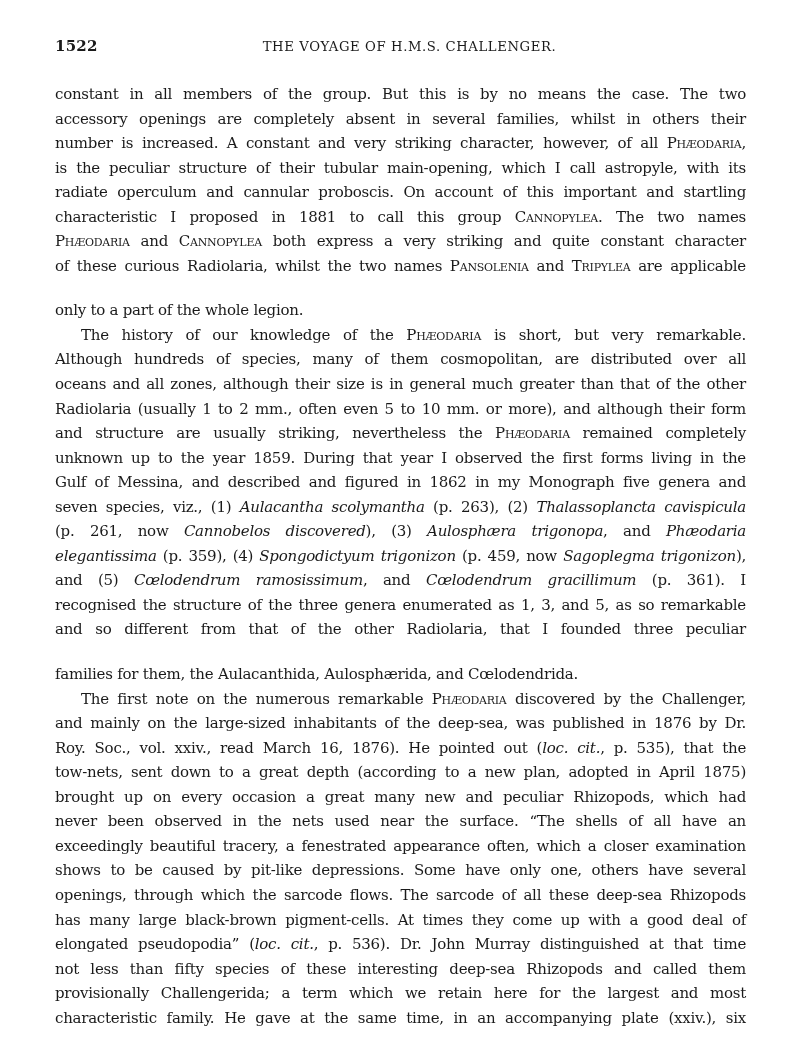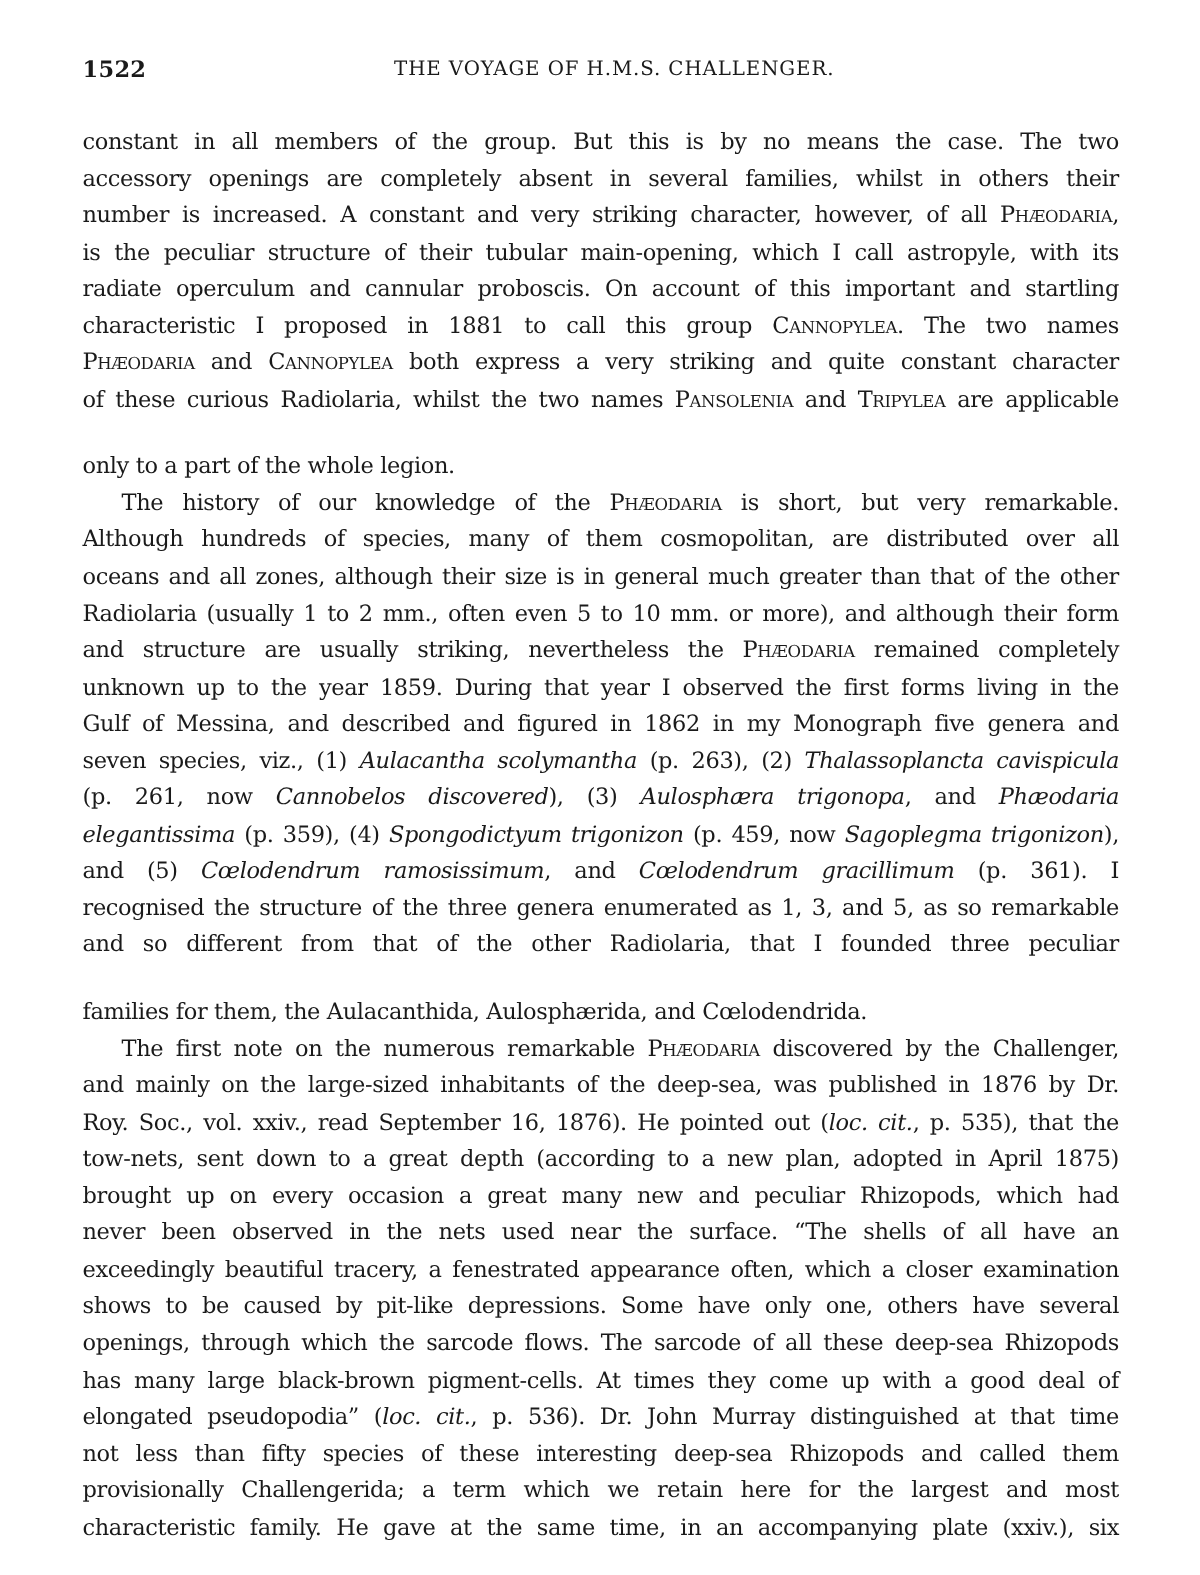--- a/index.html
+++ b/index.html
@@ -45,21 +45,21 @@
       <span class="line"><span>Gulf of Messina, and described and figured in 1862 in my Monograph five genera and</span></span>
       <span class="line"><span>seven species, viz., (1) </span><i>Aulacantha scolymantha</i><span> (p. 263), (2) </span><i>Thalassoplancta cavispicula</i></span>
       <span class="line"><span>(p. 261, now </span><i>Cannobelos discovered</i><span>), (3) </span><i>Aulosphæra trigonopa</i><span>, and </span><i>Phæodaria</i></span>
       <span class="line"><i>elegantissima</i><span> (p. 359), (4) </span><i>Spongodictyum trigonizon</i><span> (p. 459, now </span><i>Sagoplegma trigonizon</i><span>),</span></span>
       <span class="line"><span>and (5) </span><i>Cœlodendrum ramosissimum</i><span>, and </span><i>Cœlodendrum gracillimum</i><span> (p. 361).  I</span></span>
       <span class="line"><span>recognised the structure of the three genera enumerated as 1, 3, and 5, as so remarkable</span></span>
       <span class="line"><span>and so different from that of the other Radiolaria, that I founded three peculiar</span></span>
       <span class="line last"><span>families for them, the Aulacanthida, Aulosphærida, and Cœlodendrida.</span></span>
       <span class="line indent"><span>The first note on the numerous remarkable </span><span class="sc">Phæodaria</span><span> discovered by the Challenger,</span></span>
       <span class="line"><span>and mainly on the large-sized inhabitants of the deep-sea, was published in 1876 by Dr.</span></span>
-      <span class="line"><span>Roy. Soc., vol. xxiv., read September 16, 1876).  He pointed out (</span><i>loc. cit.</i><span>, p. 535), that the</span></span>
+      <span class="line"><span>Roy. Soc., vol. xxiv., read March 16, 1876).  He pointed out (</span><i>loc. cit.</i><span>, p. 535), that the</span></span>
       <span class="line"><span>tow-nets, sent down to a great depth (according to a new plan, adopted in April 1875)</span></span>
       <span class="line"><span>brought up on every occasion a great many new and peculiar Rhizopods, which had</span></span>
       <span class="line"><span>never been observed in the nets used near the surface.  “The shells of all have an</span></span>
       <span class="line"><span>exceedingly beautiful tracery, a fenestrated appearance often, which a closer examination</span></span>
       <span class="line"><span>shows to be caused by pit-like depressions.  Some have only one, others have several</span></span>
       <span class="line"><span>openings, through which the sarcode flows.  The sarcode of all these deep-sea Rhizopods</span></span>
       <span class="line"><span>has many large black-brown pigment-cells.  At times they come up with a good deal of</span></span>
       <span class="line"><span>elongated pseudopodia” (</span><i>loc. cit.</i><span>, p. 536).  Dr. John Murray distinguished at that time</span></span>
       <span class="line"><span>not less than fifty species of these interesting deep-sea Rhizopods and called them</span></span>
       <span class="line"><span>provisionally Challengerida; a term which we retain here for the largest and most</span></span>

